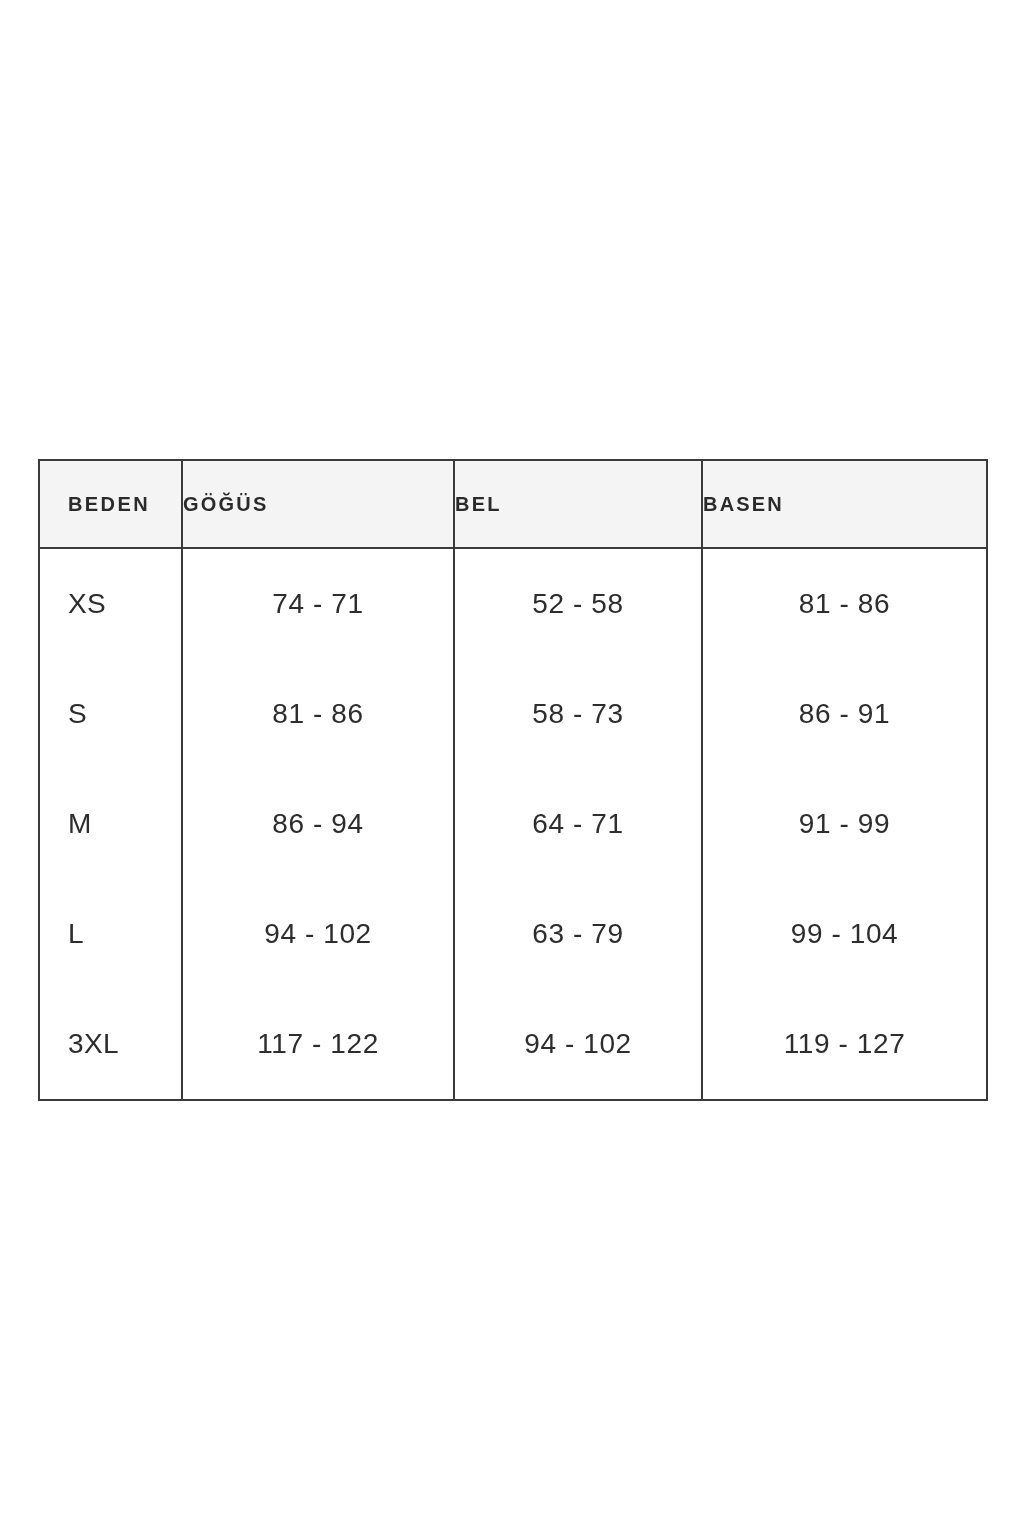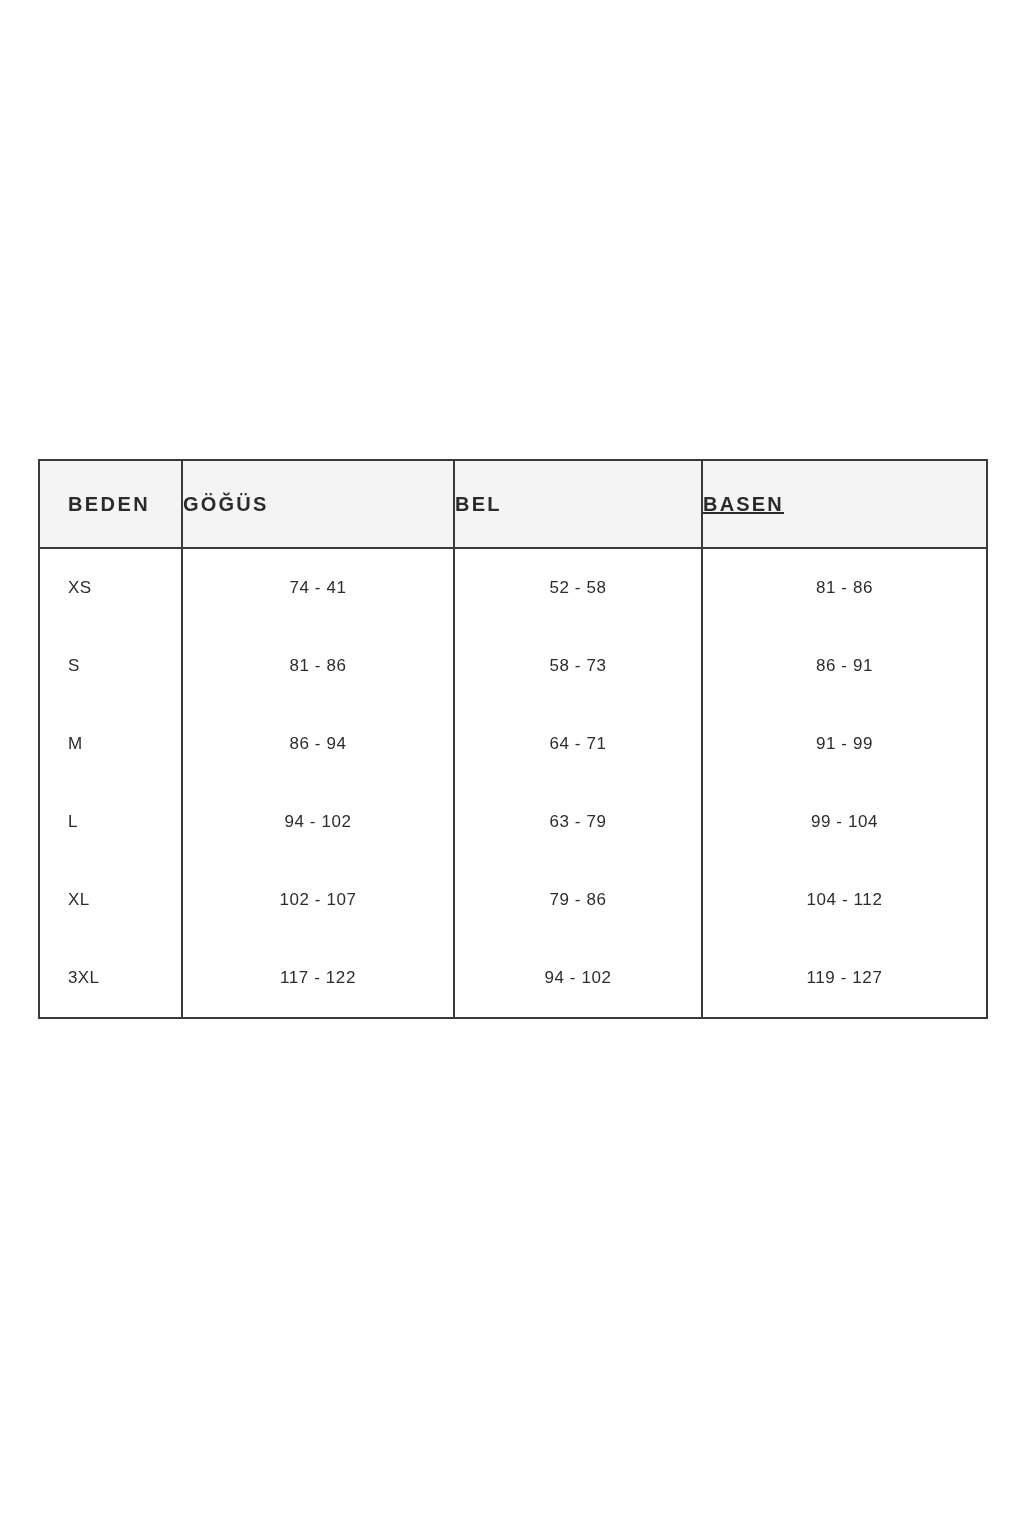--- a/index.html
+++ b/index.html
@@ -51,36 +51,35 @@
     letter-spacing: 2.2px;
     color: #2b2b2b;
     border-right: 2px solid #3a3a3a;
     border-bottom: 2px solid #3a3a3a;
     text-align: left;
     vertical-align: middle;
     padding: 0;
   }
   table.size-table thead th:last-child {
     border-right: none;
-    text-decoration: underline;
   }
   table.size-table thead th.col-beden {
     text-align: left;
     padding-left: 28px;
     letter-spacing: 2.4px;
   }
 
   table.size-table tbody td {
     height: 78px;
-    font-size: 17px;
+    font-size: 28px;
     color: #2d2d2d;
     border-right: 2px solid #3a3a3a;
     text-align: center;
     vertical-align: middle;
-    padding: 0;
+    padding: 16px;
     letter-spacing: 0.6px;
     background: #ffffff;
     margin-left: 7px;
   }
   table.size-table tbody td:last-child {
     border-right: none;
   }
   table.size-table tbody td.col-beden {
     text-align: left;
     padding-left: 28px;
@@ -104,21 +103,21 @@
         <tr>
           <th class="col-beden">BEDEN</th>
           <th>GÖĞÜS</th>
           <th>BEL</th>
           <th>BASEN</th>
         </tr>
       </thead>
       <tbody>
         <tr>
           <td class="col-beden">XS</td>
-          <td>74 - 41</td>
+          <td>74 - 71</td>
           <td>52 - 58</td>
           <td>81 - 86</td>
         </tr>
         <tr>
           <td class="col-beden">S</td>
           <td>81 - 86</td>
           <td>58 - 73</td>
           <td>86 - 91</td>
         </tr>
         <tr>
@@ -127,26 +126,20 @@
           <td>64 - 71</td>
           <td>91 - 99</td>
         </tr>
         <tr>
           <td class="col-beden">L</td>
           <td>94 - 102</td>
           <td>63 - 79</td>
           <td>99 - 104</td>
         </tr>
         <tr>
-          <td class="col-beden">XL</td>
-          <td>102 - 107</td>
-          <td>79 - 86</td>
-          <td>104 - 112</td>
-        </tr>
-        <tr>
           <td class="col-beden">3XL</td>
           <td>117 - 122</td>
           <td>94 - 102</td>
           <td>119 - 127</td>
         </tr>
       </tbody>
     </table>
   </div>
 
 </div>

